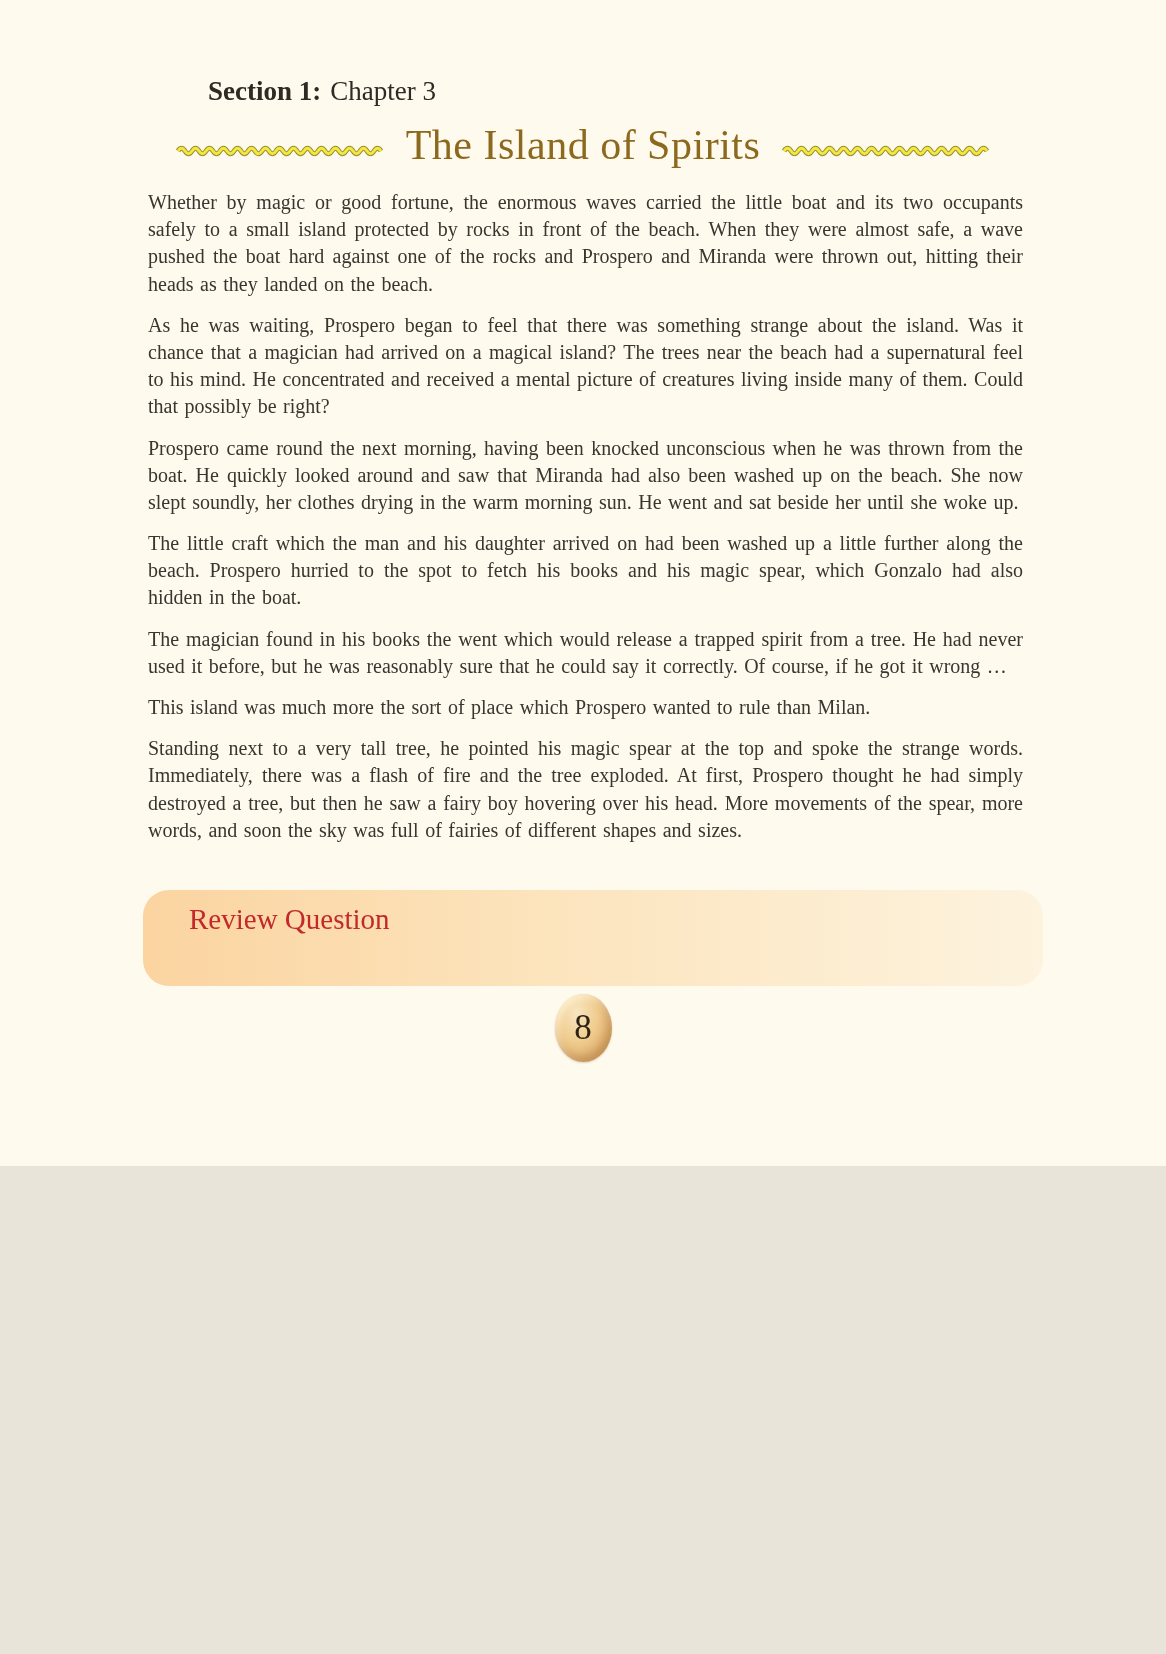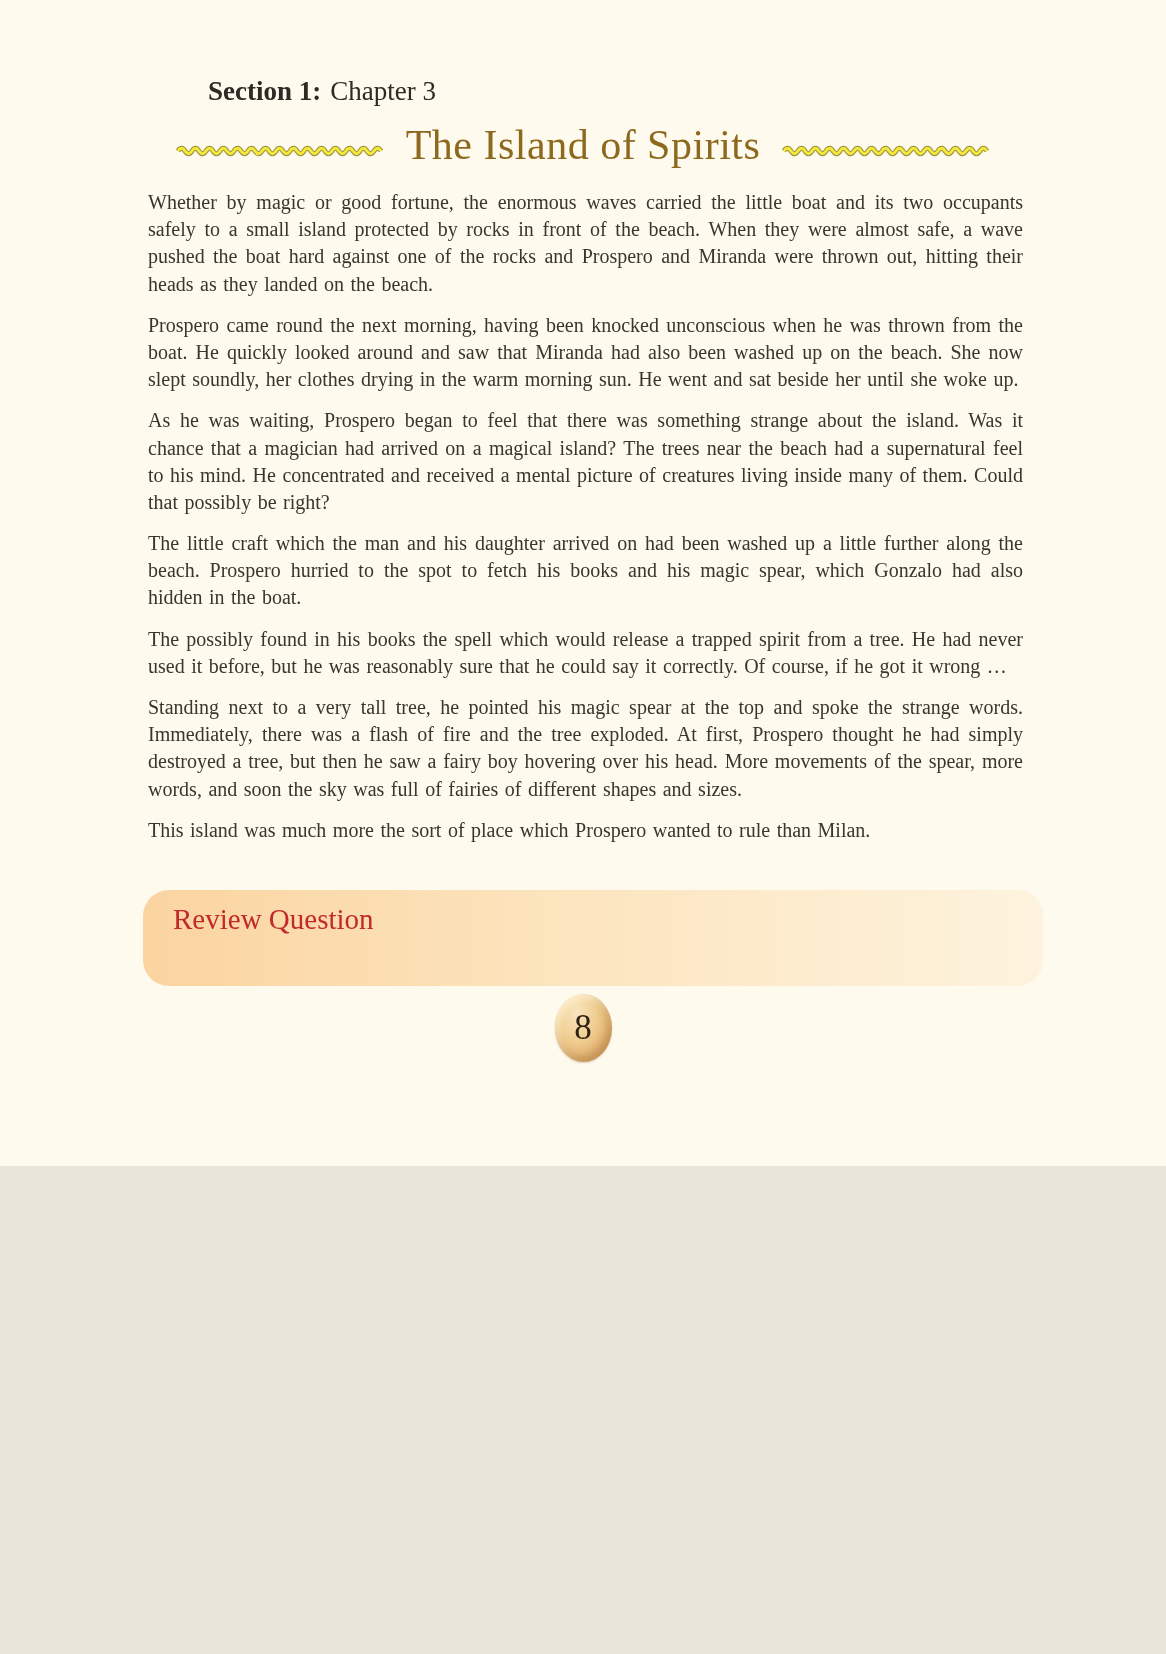--- a/index.html
+++ b/index.html
@@ -57,21 +57,21 @@
     line-height:1.36;
     text-align:justify;
   }
   .body-text p{margin:0 0 14px 0;word-spacing:1.5px;}
   .review-box{
     box-sizing:border-box;
     margin:46px 0 0 143px;
     width:900px;
     min-height:96px;
     border-radius:26px;
-    padding:13px 32px 15px 30px;
+    padding:13px 32px 15px 46px;
     background:linear-gradient(90deg,var(--review-box-start) 0%,#fce4bd 45%,var(--review-box-end) 100%);
   }
   .review-heading{
     font-size:29px;
     color:var(--review-heading);
     margin-bottom:4px;
   }
   .review-question{
     font-size:30px;
     color:#2f2b26;
@@ -105,26 +105,26 @@
     </svg>
     <h1 class="page-title">The Island of Spirits</h1>
     <svg class="squiggle" width="208" height="14" viewBox="0 0 208 14">
       <path class="back" d="M2 8 q3.5 -5.5 7 0 t7 0 t7 0 t7 0 t7 0 t7 0 t7 0 t7 0 t7 0 t7 0 t7 0 t7 0 t7 0 t7 0 t7 0 t7 0 t7 0 t7 0 t7 0 t7 0 t7 0 t7 0 t7 0 t7 0 t7 0 t7 0 t7 0 t7 0 t7 0"></path>
       <path class="front" d="M2 8 q3.5 -5.5 7 0 t7 0 t7 0 t7 0 t7 0 t7 0 t7 0 t7 0 t7 0 t7 0 t7 0 t7 0 t7 0 t7 0 t7 0 t7 0 t7 0 t7 0 t7 0 t7 0 t7 0 t7 0 t7 0 t7 0 t7 0 t7 0 t7 0 t7 0 t7 0"></path>
     </svg>
   </div>
 
   <div class="body-text">
     <p>Whether by magic or good fortune, the enormous waves carried the little boat and its two occupants safely to a small island protected by rocks in front of the beach. When they were almost safe, a wave pushed the boat hard against one of the rocks and Prospero and Miranda were thrown out, hitting their heads as they landed on the beach.</p>
+    <p>As he was waiting, Prospero began to feel that there was something strange about the island. Was it chance that a magician had arrived on a magical island? The trees near the beach had a supernatural feel to his mind. He concentrated and received a mental picture of creatures living inside many of them. Could that possibly be right?</p>
     <p>Prospero came round the next morning, having been knocked unconscious when he was thrown from the boat. He quickly looked around and saw that Miranda had also been washed up on the beach. She now slept soundly, her clothes drying in the warm morning sun. He went and sat beside her until she woke up.</p>
-    <p>As he was waiting, Prospero began to feel that there was something strange about the island. Was it chance that a magician had arrived on a magical island? The trees near the beach had a supernatural feel to his mind. He concentrated and received a mental picture of creatures living inside many of them. Could that possibly be right?</p>
     <p>The little craft which the man and his daughter arrived on had been washed up a little further along the beach. Prospero hurried to the spot to fetch his books and his magic spear, which Gonzalo had also hidden in the boat.</p>
-    <p>The possibly found in his books the spell which would release a trapped spirit from a tree. He had never used it before, but he was reasonably sure that he could say it correctly. Of course, if he got it wrong …</p>
+    <p>The magician found in his books the went which would release a trapped spirit from a tree. He had never used it before, but he was reasonably sure that he could say it correctly. Of course, if he got it wrong …</p>
+    <p>This island was much more the sort of place which Prospero wanted to rule than Milan.</p>
     <p>Standing next to a very tall tree, he pointed his magic spear at the top and spoke the strange words. Immediately, there was a flash of fire and the tree exploded. At first, Prospero thought he had simply destroyed a tree, but then he saw a fairy boy hovering over his head. More movements of the spear, more words, and soon the sky was full of fairies of different shapes and sizes.</p>
-    <p>This island was much more the sort of place which Prospero wanted to rule than Milan.</p>
   </div>
 
   <div class="review-box">
     <div class="review-heading">Review Question</div>
   </div>
 
   <div class="page-number-badge">
     <span>8</span>
   </div>
 

